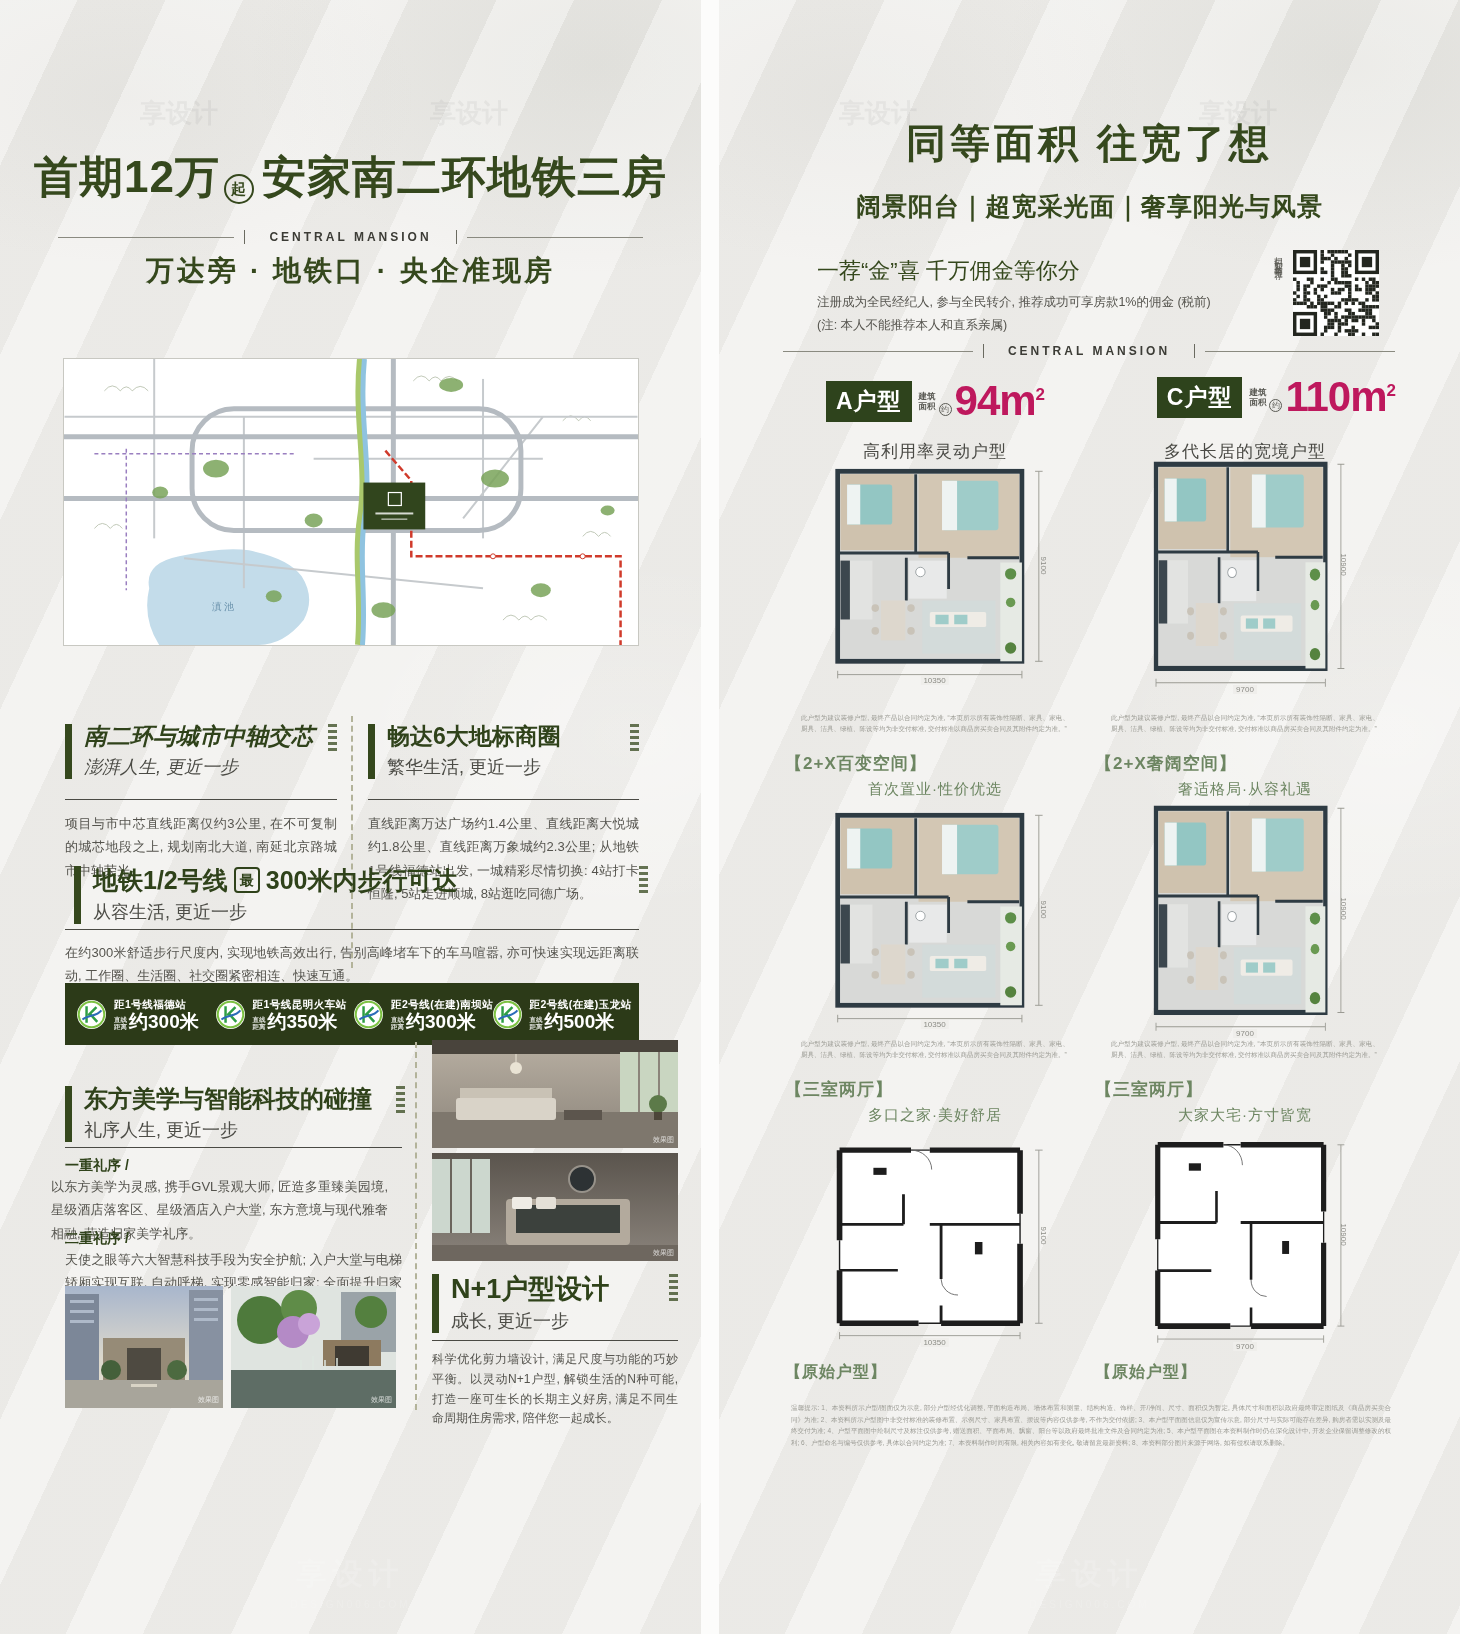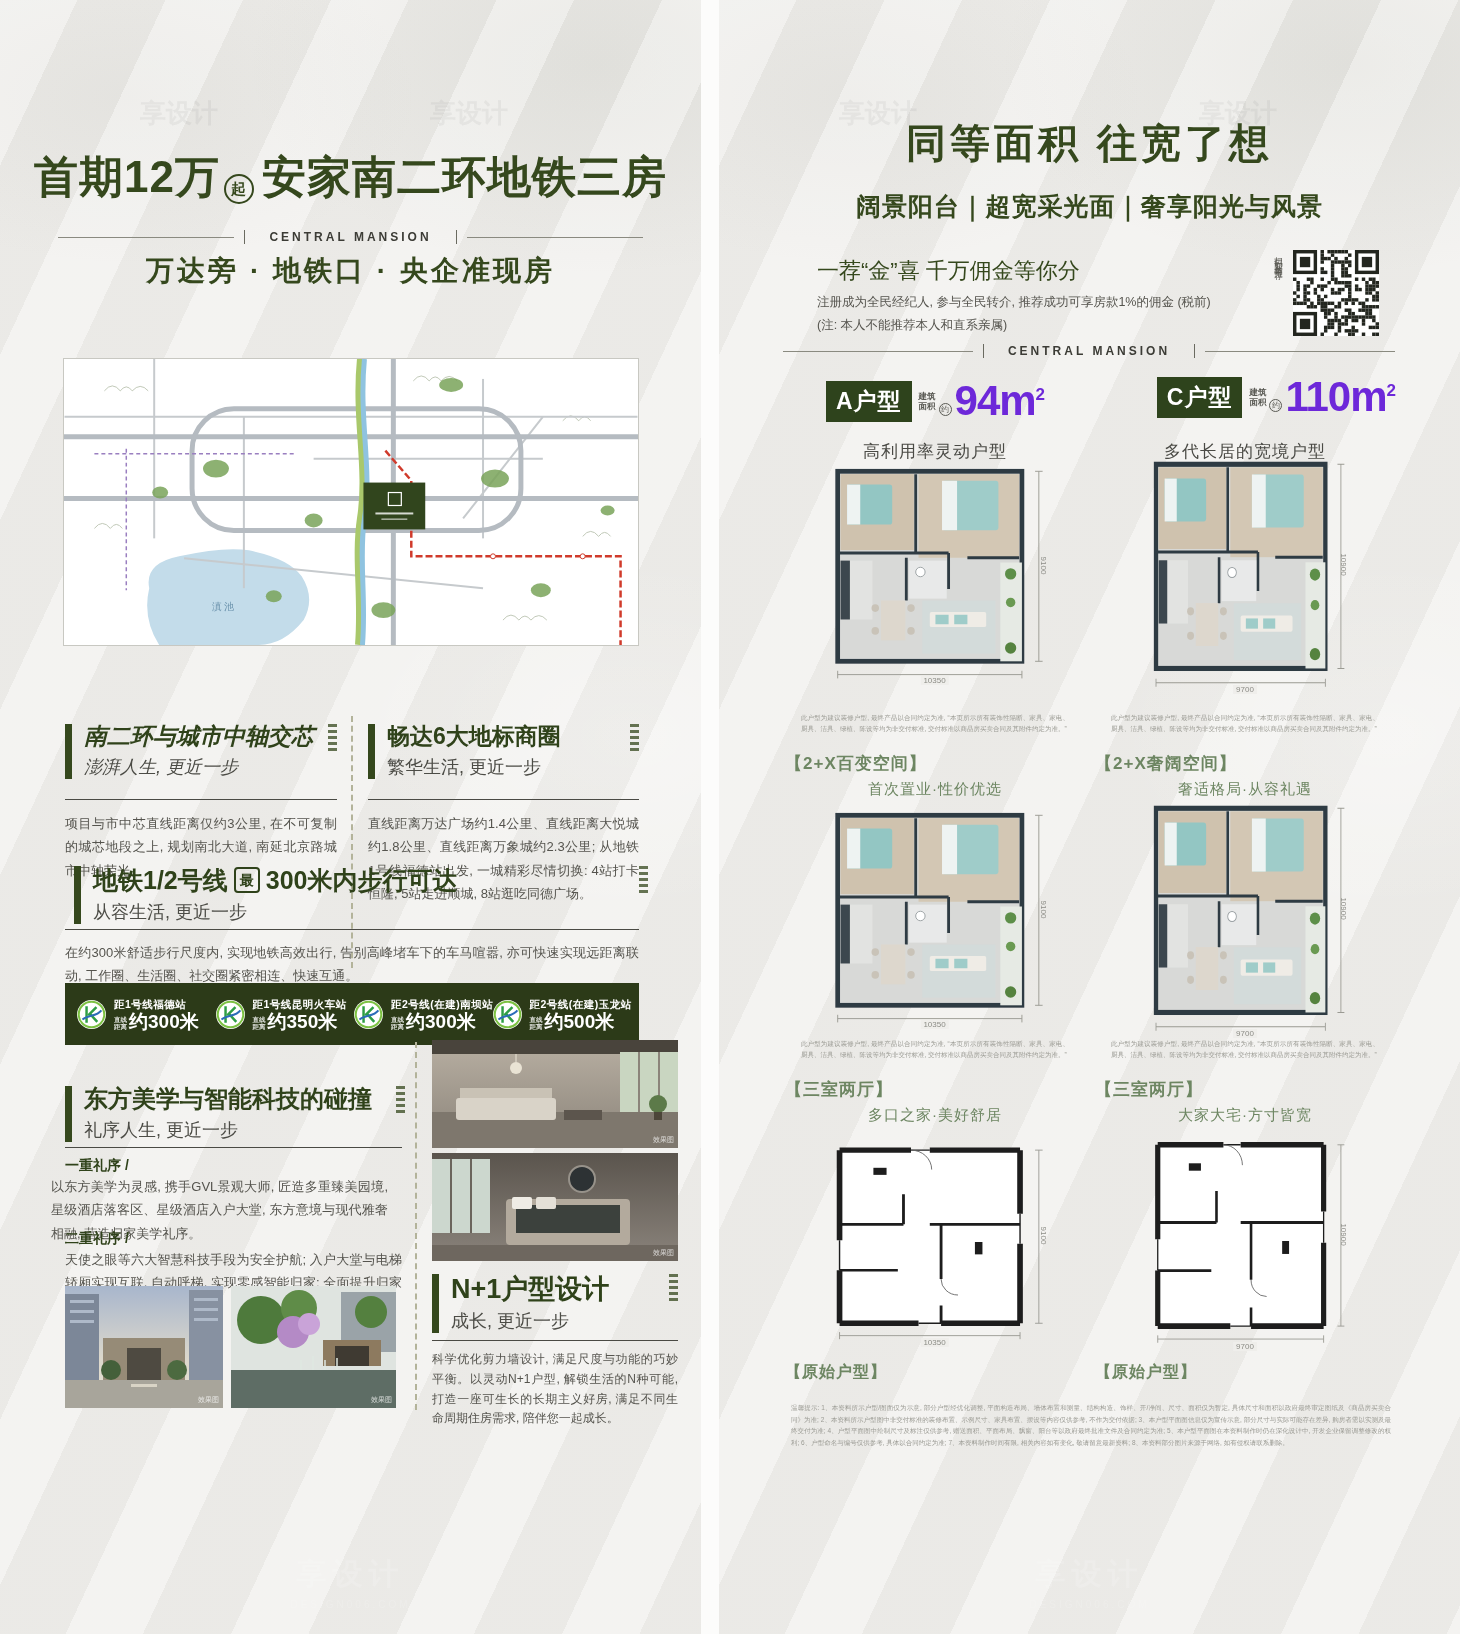--- a/index.html
+++ b/index.html
@@ -64,21 +64,21 @@
   .qr-label{writing-mode:vertical-rl;font-size:8.5px;letter-spacing:2px;color:#55544e;
     height:86px;display:flex;align-items:center;}
   .qr-box{width:86px;height:86px;background:#fff;}
   .qr-box svg{display:block;width:100%;height:100%;}
 
   .unit-head{width:300px;display:flex;align-items:center;justify-content:center;gap:3px;}
   .name-box{background:#2e431c;color:#fff;font-size:23px;font-weight:800;padding:5px 10px;letter-spacing:1px;}
   .area-mini{display:flex;flex-direction:column;font-size:8.5px;color:#5a5a54;line-height:1.2;font-weight:700;margin-left:4px;}
   .area-approx{font-size:8px;color:#5a5a54;align-self:flex-end;margin-bottom:6px;border:1px solid #5a5a54;
     border-radius:50%;width:11px;height:11px;line-height:11px;text-align:center;}
-  .area-big{font-size:42px;font-weight:800;color:#6d28d9;line-height:1;letter-spacing:-1px;}
+  .area-big{font-size:42px;font-weight:800;color:#be185d;line-height:1;letter-spacing:-1px;}
   .area-big sup{font-size:17px;font-weight:800;}
   .unit-desc{width:300px;text-align:center;font-size:17px;color:#4a4a45;letter-spacing:1px;}
 
   .plan-cell{position:absolute;}
   .plan-art{width:100%;height:100%;}
   .plan-art svg{display:block;width:100%;height:100%;}
   .dim-w{position:absolute;bottom:1px;left:50%;transform:translateX(-50%);font-size:8px;color:#8c8c86;background:#efeeeb;padding:0 3px;}
   .dim-h{position:absolute;right:-1px;top:45%;font-size:8px;color:#8c8c86;transform:rotate(90deg);}
 
   .plan-note{font-size:6.5px;color:#9c9c95;line-height:1.7;text-align:justify;}

